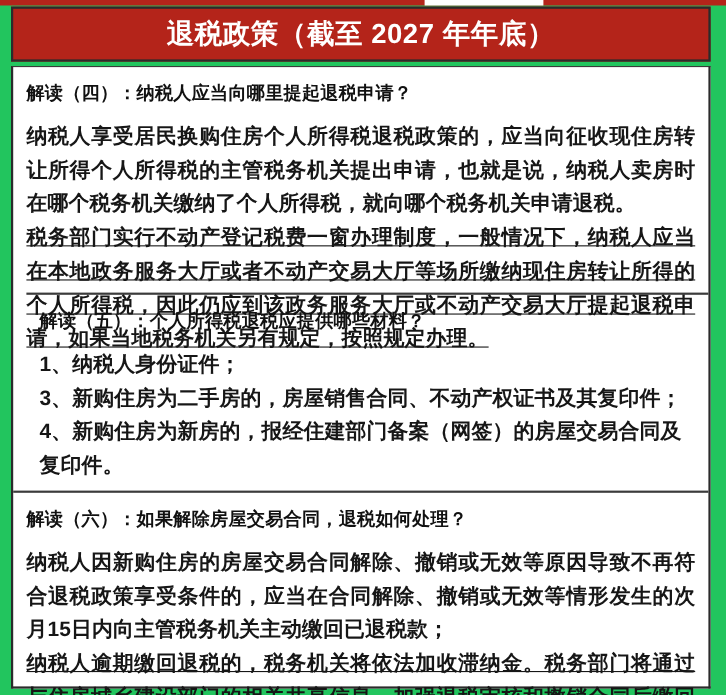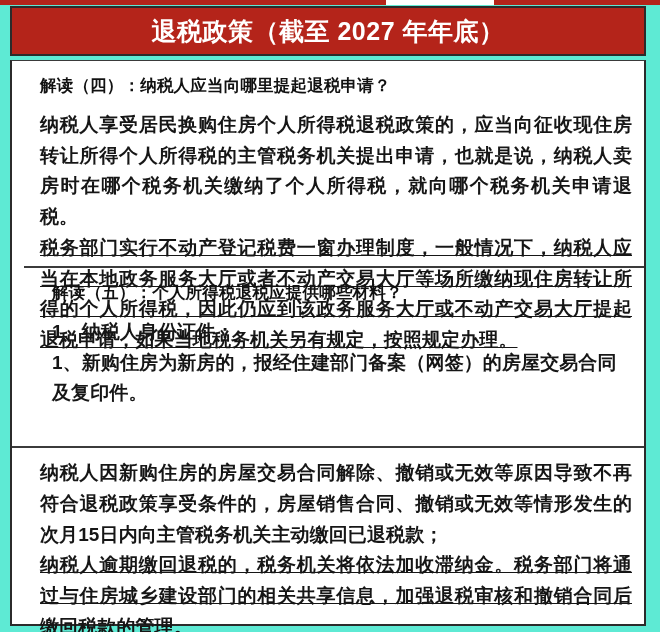--- a/index.html
+++ b/index.html
@@ -12,21 +12,21 @@
     height: 632px;
     font-family: "Liberation Sans", "DejaVu Sans", sans-serif;
     color: #1a1a1a;
     overflow: hidden;
   }
 
   .page {
     position: relative;
     width: 660px;
     height: 632px;
-    background: #5eead4;
+    background: #22c55e;
     box-sizing: border-box;
   }
 
   
   .header-wrap {
     position: absolute;
     left: 10px;
     top: 6px;
     width: 636px;
     height: 50px;
@@ -80,21 +80,21 @@
     width: 636px;
     height: 566px;
     box-sizing: border-box;
     border: 2px solid #2b2b2b;
     border-top: 1px solid #3a3a3a;
     background: #ffffff;
     padding: 0;
   }
 
   .section {
-    padding: 10px 12px 8px 28px;
+    padding: 10px 12px 8px 12px;
     box-sizing: border-box;
   }
   .section + .section {
     border-top: 2px solid #3b3b3b;
   }
 
   .q-heading {
     font-size: 16.5px;
     font-weight: bold;
     color: #111111;
@@ -148,22 +148,24 @@
 
     <div class="section sec-1">
       <div class="q-heading">解读（四）：纳税人应当向哪里提起退税申请？</div>
       <p class="para">纳税人享受居民换购住房个人所得税退税政策的，应当向征收现住房转让所得个人所得税的主管税务机关提出申请，也就是说，纳税人卖房时在哪个税务机关缴纳了个人所得税，就向哪个税务机关申请退税。</p>
       <p class="para">税务部门实行不动产登记税费一窗办理制度，一般情况下，纳税人应当在本地政务服务大厅或者不动产交易大厅等场所缴纳现住房转让所得的个人所得税，因此仍应到该政务服务大厅或不动产交易大厅提起退税申请，如果当地税务机关另有规定，按照规定办理。</p>
     </div>
 
     <div class="section sec-2">
       <div class="q-heading">解读（五）：个人所得税退税应提供哪些材料？</div>
       <div class="list-line">1、纳税人身份证件；</div>
-      <div class="list-line">1、新购住房为新房的，报经住建部门备案（网签）的房屋交易合同及复印件。</div>
+      <div class="list-line">3、新购住房为二手房的，房屋销售合同、不动产权证书及其复印件；</div>
+      <div class="list-line">4、新购住房为新房的，报经住建部门备案（网签）的房屋交易合同及复印件。</div>
     </div>
 
     <div class="section sec-3">
-      <p class="para">纳税人因新购住房的房屋交易合同解除、撤销或无效等原因导致不再符合退税政策享受条件的，房屋销售合同、撤销或无效等情形发生的次月15日内向主管税务机关主动缴回已退税款；</p>
+      <div class="q-heading">解读（六）：如果解除房屋交易合同，退税如何处理？</div>
+      <p class="para">纳税人因新购住房的房屋交易合同解除、撤销或无效等原因导致不再符合退税政策享受条件的，应当在合同解除、撤销或无效等情形发生的次月15日内向主管税务机关主动缴回已退税款；</p>
       <p class="para">纳税人逾期缴回退税的，税务机关将依法加收滞纳金。税务部门将通过与住房城乡建设部门的相关共享信息，加强退税审核和撤销合同后缴回税款的管理。</p>
     </div>
 
   </div>
 </div>
 
 </body></html>

